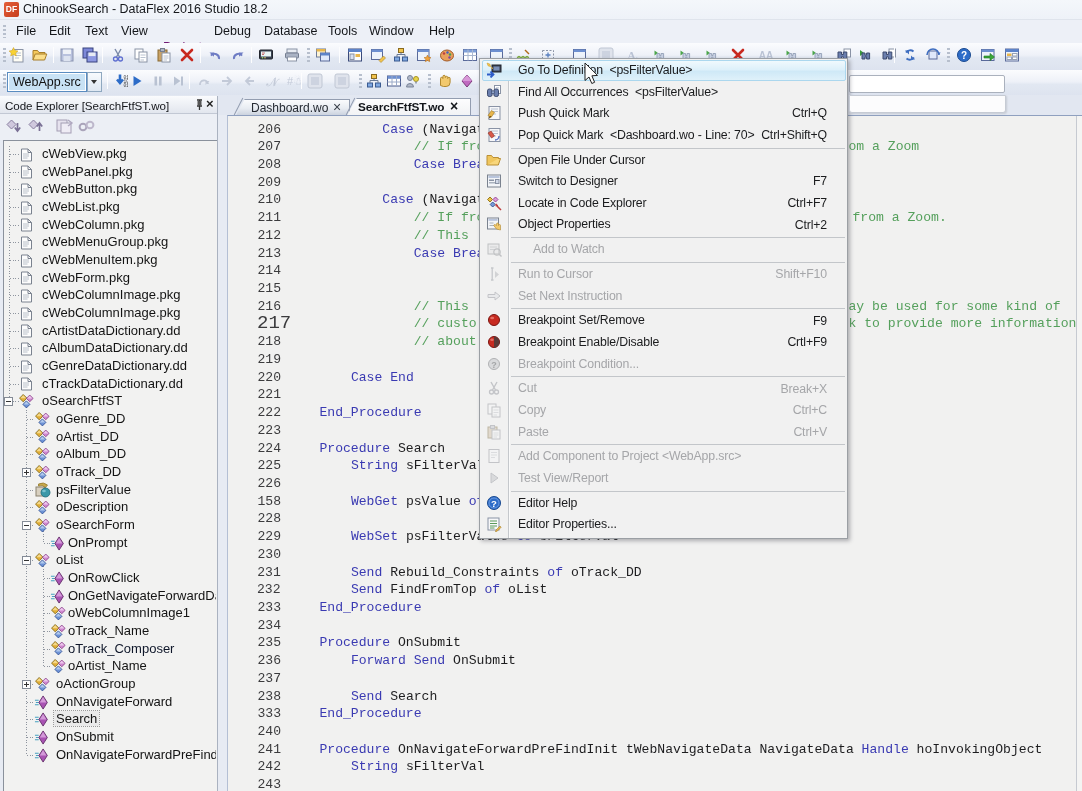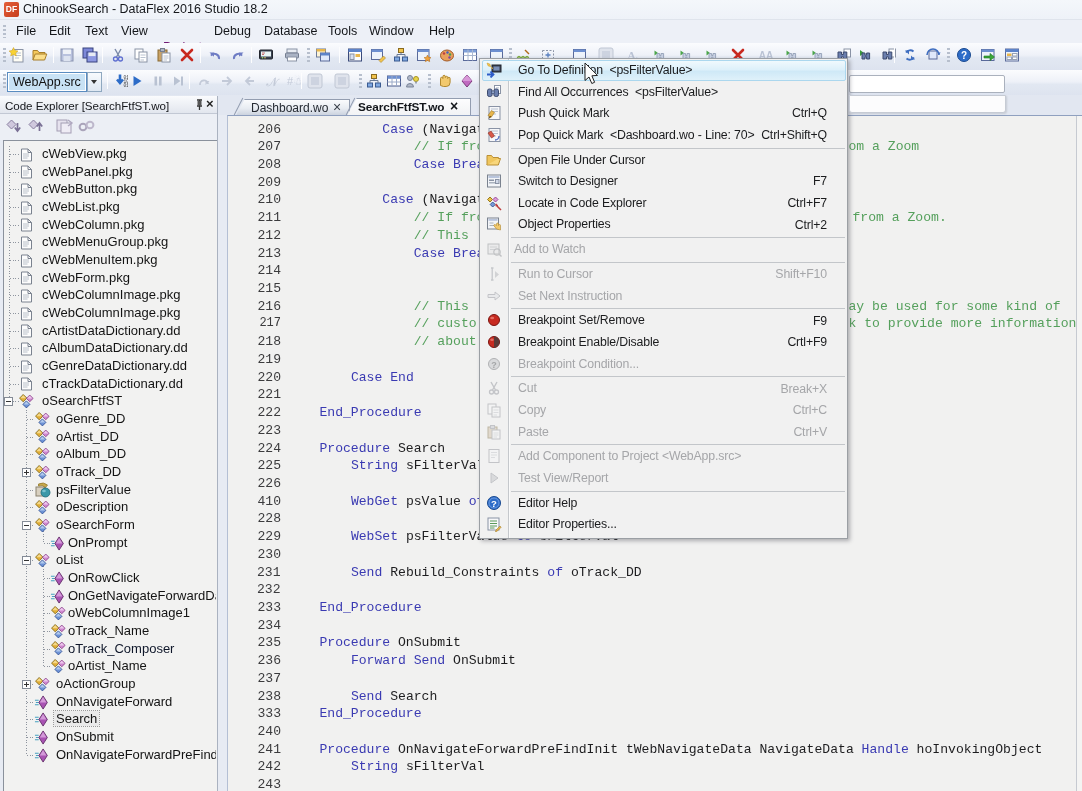--- a/index.html
+++ b/index.html
@@ -672,45 +672,46 @@
     <div class="abs mono" style="left:257px;top:209.1px;width:24px;font-size:13.1px;line-height:17.7px;color:#3b3b3d;text-align:right;letter-spacing:0">211</div>
     <div class="abs mono" style="left:288px;top:209.1px;font-size:13.1px;line-height:17.7px;white-space:pre">                <span style="color:#55a05c">// If from a Zoom we get here directly from a Zoom.</span></div>
     <div class="abs mono" style="left:257px;top:226.8px;width:24px;font-size:13.1px;line-height:17.7px;color:#3b3b3d;text-align:right;letter-spacing:0">212</div>
     <div class="abs mono" style="left:288px;top:226.8px;font-size:13.1px;line-height:17.7px;white-space:pre">                <span style="color:#55a05c">// This </span></div>
     <div class="abs mono" style="left:257px;top:244.5px;width:24px;font-size:13.1px;line-height:17.7px;color:#3b3b3d;text-align:right;letter-spacing:0">213</div>
     <div class="abs mono" style="left:288px;top:244.5px;font-size:13.1px;line-height:17.7px;white-space:pre">                <span style="color:#3a3ab2">Case Break</span></div>
     <div class="abs mono" style="left:257px;top:262.3px;width:24px;font-size:13.1px;line-height:17.7px;color:#3b3b3d;text-align:right;letter-spacing:0">214</div>
     <div class="abs mono" style="left:257px;top:280.0px;width:24px;font-size:13.1px;line-height:17.7px;color:#3b3b3d;text-align:right;letter-spacing:0">215</div>
     <div class="abs mono" style="left:257px;top:297.7px;width:24px;font-size:13.1px;line-height:17.7px;color:#3b3b3d;text-align:right;letter-spacing:0">216</div>
     <div class="abs mono" style="left:288px;top:297.7px;font-size:13.1px;line-height:17.7px;white-space:pre">                <span style="color:#55a05c">// This </span></div>
-    <div class="abs mono" style="left:257px;top:315.4px;width:24px;font-size:12px;line-height:17.7px;color:#3b3b3d;text-align:right;letter-spacing:0">217</div>
+    <div class="abs mono" style="left:257px;top:315.4px;width:24px;font-size:19px;line-height:17.7px;color:#3b3b3d;text-align:right;letter-spacing:0">217</div>
     <div class="abs mono" style="left:288px;top:315.4px;font-size:13.1px;line-height:17.7px;white-space:pre">                <span style="color:#55a05c">// custo</span></div>
     <div class="abs mono" style="left:257px;top:333.1px;width:24px;font-size:13.1px;line-height:17.7px;color:#3b3b3d;text-align:right;letter-spacing:0">218</div>
     <div class="abs mono" style="left:288px;top:333.1px;font-size:13.1px;line-height:17.7px;white-space:pre">                <span style="color:#55a05c">// about</span></div>
     <div class="abs mono" style="left:257px;top:350.9px;width:24px;font-size:13.1px;line-height:17.7px;color:#3b3b3d;text-align:right;letter-spacing:0">219</div>
     <div class="abs mono" style="left:257px;top:368.6px;width:24px;font-size:13.1px;line-height:17.7px;color:#3b3b3d;text-align:right;letter-spacing:0">220</div>
     <div class="abs mono" style="left:288px;top:368.6px;font-size:13.1px;line-height:17.7px;white-space:pre">        <span style="color:#3a3ab2">Case End</span></div>
     <div class="abs mono" style="left:257px;top:386.3px;width:24px;font-size:13.1px;line-height:17.7px;color:#3b3b3d;text-align:right;letter-spacing:0">221</div>
     <div class="abs mono" style="left:257px;top:404.0px;width:24px;font-size:13.1px;line-height:17.7px;color:#3b3b3d;text-align:right;letter-spacing:0">222</div>
     <div class="abs mono" style="left:288px;top:404.0px;font-size:13.1px;line-height:17.7px;white-space:pre">    <span style="color:#3a3ab2">End_Procedure</span></div>
     <div class="abs mono" style="left:257px;top:421.7px;width:24px;font-size:13.1px;line-height:17.7px;color:#3b3b3d;text-align:right;letter-spacing:0">223</div>
     <div class="abs mono" style="left:257px;top:439.5px;width:24px;font-size:13.1px;line-height:17.7px;color:#3b3b3d;text-align:right;letter-spacing:0">224</div>
     <div class="abs mono" style="left:288px;top:439.5px;font-size:13.1px;line-height:17.7px;white-space:pre">    <span style="color:#3a3ab2">Procedure</span><span style="color:#1d1d1f"> Search</span></div>
     <div class="abs mono" style="left:257px;top:457.2px;width:24px;font-size:13.1px;line-height:17.7px;color:#3b3b3d;text-align:right;letter-spacing:0">225</div>
     <div class="abs mono" style="left:288px;top:457.2px;font-size:13.1px;line-height:17.7px;white-space:pre">        <span style="color:#3a3ab2">String</span><span style="color:#1d1d1f"> sFilterVal</span></div>
     <div class="abs mono" style="left:257px;top:474.9px;width:24px;font-size:13.1px;line-height:17.7px;color:#3b3b3d;text-align:right;letter-spacing:0">226</div>
-    <div class="abs mono" style="left:257px;top:492.6px;width:24px;font-size:13.1px;line-height:17.7px;color:#3b3b3d;text-align:right;letter-spacing:0">410</div>
+    <div class="abs mono" style="left:257px;top:492.6px;width:24px;font-size:13.1px;line-height:17.7px;color:#3b3b3d;text-align:right;letter-spacing:0">158</div>
     <div class="abs mono" style="left:288px;top:492.6px;font-size:13.1px;line-height:17.7px;white-space:pre">        <span style="color:#3a3ab2">WebGet</span><span style="color:#1d1d1f"> psValue </span><span style="color:#3a3ab2">of</span><span style="color:#1d1d1f"> oSearchForm </span><span style="color:#3a3ab2">to</span><span style="color:#1d1d1f"> sFilterVal</span></div>
     <div class="abs mono" style="left:257px;top:510.3px;width:24px;font-size:13.1px;line-height:17.7px;color:#3b3b3d;text-align:right;letter-spacing:0">228</div>
     <div class="abs mono" style="left:257px;top:528.1px;width:24px;font-size:13.1px;line-height:17.7px;color:#3b3b3d;text-align:right;letter-spacing:0">229</div>
     <div class="abs mono" style="left:288px;top:528.1px;font-size:13.1px;line-height:17.7px;white-space:pre">        <span style="color:#3a3ab2">WebSet</span><span style="color:#1d1d1f"> psFilterValue </span><span style="color:#3a3ab2">to</span><span style="color:#1d1d1f"> sFilterVal</span></div>
     <div class="abs mono" style="left:257px;top:545.8px;width:24px;font-size:13.1px;line-height:17.7px;color:#3b3b3d;text-align:right;letter-spacing:0">230</div>
-    <div class="abs mono" style="left:257px;top:563.5px;width:24px;font-size:13.1px;line-height:17.7px;color:#3b3b3d;text-align:left;letter-spacing:0">231</div>
+    <div class="abs mono" style="left:257px;top:563.5px;width:24px;font-size:13.1px;line-height:17.7px;color:#3b3b3d;text-align:center;letter-spacing:0">231</div>
     <div class="abs mono" style="left:288px;top:563.5px;font-size:13.1px;line-height:17.7px;white-space:pre">        <span style="color:#3a3ab2">Send</span><span style="color:#1d1d1f"> Rebuild_Constraints </span><span style="color:#3a3ab2">of</span><span style="color:#1d1d1f"> oTrack_DD</span></div>
     <div class="abs mono" style="left:257px;top:581.2px;width:24px;font-size:13.1px;line-height:17.7px;color:#3b3b3d;text-align:left;letter-spacing:0">232</div>
+    <div class="abs mono" style="left:288px;top:581.2px;font-size:13.1px;line-height:17.7px;white-space:pre">        <span style="color:#3a3ab2">Send</span><span style="color:#1d1d1f"> FindFromTop </span><span style="color:#3a3ab2">of</span><span style="color:#1d1d1f"> oList</span></div>
     <div class="abs mono" style="left:257px;top:598.9px;width:24px;font-size:13.1px;line-height:17.7px;color:#3b3b3d;text-align:right;letter-spacing:0">233</div>
     <div class="abs mono" style="left:288px;top:598.9px;font-size:13.1px;line-height:17.7px;white-space:pre">    <span style="color:#3a3ab2">End_Procedure</span></div>
     <div class="abs mono" style="left:257px;top:616.7px;width:24px;font-size:13.1px;line-height:17.7px;color:#3b3b3d;text-align:right;letter-spacing:0">234</div>
     <div class="abs mono" style="left:257px;top:634.4px;width:24px;font-size:13.1px;line-height:17.7px;color:#3b3b3d;text-align:right;letter-spacing:0">235</div>
     <div class="abs mono" style="left:288px;top:634.4px;font-size:13.1px;line-height:17.7px;white-space:pre">    <span style="color:#3a3ab2">Procedure</span><span style="color:#1d1d1f"> OnSubmit</span></div>
     <div class="abs mono" style="left:257px;top:652.1px;width:24px;font-size:13.1px;line-height:17.7px;color:#3b3b3d;text-align:right;letter-spacing:0">236</div>
     <div class="abs mono" style="left:288px;top:652.1px;font-size:13.1px;line-height:17.7px;white-space:pre">        <span style="color:#3a3ab2">Forward Send</span><span style="color:#1d1d1f"> OnSubmit</span></div>
     <div class="abs mono" style="left:257px;top:669.8px;width:24px;font-size:13.1px;line-height:17.7px;color:#3b3b3d;text-align:right;letter-spacing:0">237</div>
     <div class="abs mono" style="left:257px;top:687.5px;width:24px;font-size:13.1px;line-height:17.7px;color:#3b3b3d;text-align:right;letter-spacing:0">238</div>
     <div class="abs mono" style="left:288px;top:687.5px;font-size:13.1px;line-height:17.7px;white-space:pre">        <span style="color:#3a3ab2">Send</span><span style="color:#1d1d1f"> Search</span></div>
@@ -794,21 +795,21 @@
     </svg>
     <div class="abs" style="left:38px;top:158.3px;font-size:12.3px;letter-spacing:-0.15px;color:#1b1c1e;white-space:nowrap">Object Properties</div>
     <div class="abs" style="left:200px;top:158.5px;width:147px;font-size:12.3px;letter-spacing:-0.15px;color:#1b1c1e;text-align:right">Ctrl+2</div>
     <div class="abs" style="left:31px;top:178.1px;width:334px;height:1px;background:#c3c6ca"></div>
     <svg class="abs" style="left:6px;top:182.2px;opacity:0.75;filter:grayscale(0.2);" width="16" height="16" viewBox="0 0 16 16">
       <rect x="2" y="3" width="11" height="10" fill="#e8e8ea" stroke="#b0b2b6"></rect>
       <path d="M4 6h7M4 8.5h5" stroke="#c6c8cc"></path>
       <circle cx="11" cy="11" r="3.2" fill="none" stroke="#b0b2b6" stroke-width="1.2"></circle>
       <path d="M13.5 13.5 l2 2" stroke="#b0b2b6" stroke-width="1.4"></path>
     </svg>
-    <div class="abs" style="left:34px;top:183.1px;font-size:12.3px;letter-spacing:-0.15px;color:#a5a6a9;white-space:nowrap">Add to Watch</div>
+    <div class="abs" style="left:53px;top:183.1px;font-size:12.3px;letter-spacing:-0.15px;color:#a5a6a9;white-space:nowrap">Add to Watch</div>
     <div class="abs" style="left:31px;top:202.9px;width:334px;height:1px;background:#c3c6ca"></div>
     <svg class="abs" style="left:6px;top:207.0px;opacity:0.75;filter:grayscale(0.2);" width="16" height="16" viewBox="0 0 16 16">
       <path d="M5 2 h2.5 M5 14 h2.5 M6.2 2 v12" stroke="#b8bac0" stroke-width="1.3" fill="none"></path>
       <path d="M9 5 l4 3.5 -4 3.5" fill="#c8cacd"></path>
     </svg>
     <div class="abs" style="left:38px;top:207.9px;font-size:12.3px;letter-spacing:-0.15px;color:#a5a6a9;white-space:nowrap">Run to Cursor</div>
     <div class="abs" style="left:200px;top:208.1px;width:147px;font-size:12.3px;letter-spacing:-0.15px;color:#a5a6a9;text-align:right">Shift+F10</div>
     <svg class="abs" style="left:6px;top:228.6px;opacity:0.75;filter:grayscale(0.2);" width="16" height="16" viewBox="0 0 16 16">
       <path d="M2 6.5 h7 V4 l5 4 -5 4 V9.5 H2 Z" fill="#e6e7e9" stroke="#b4b6bc"></path>
     </svg>

